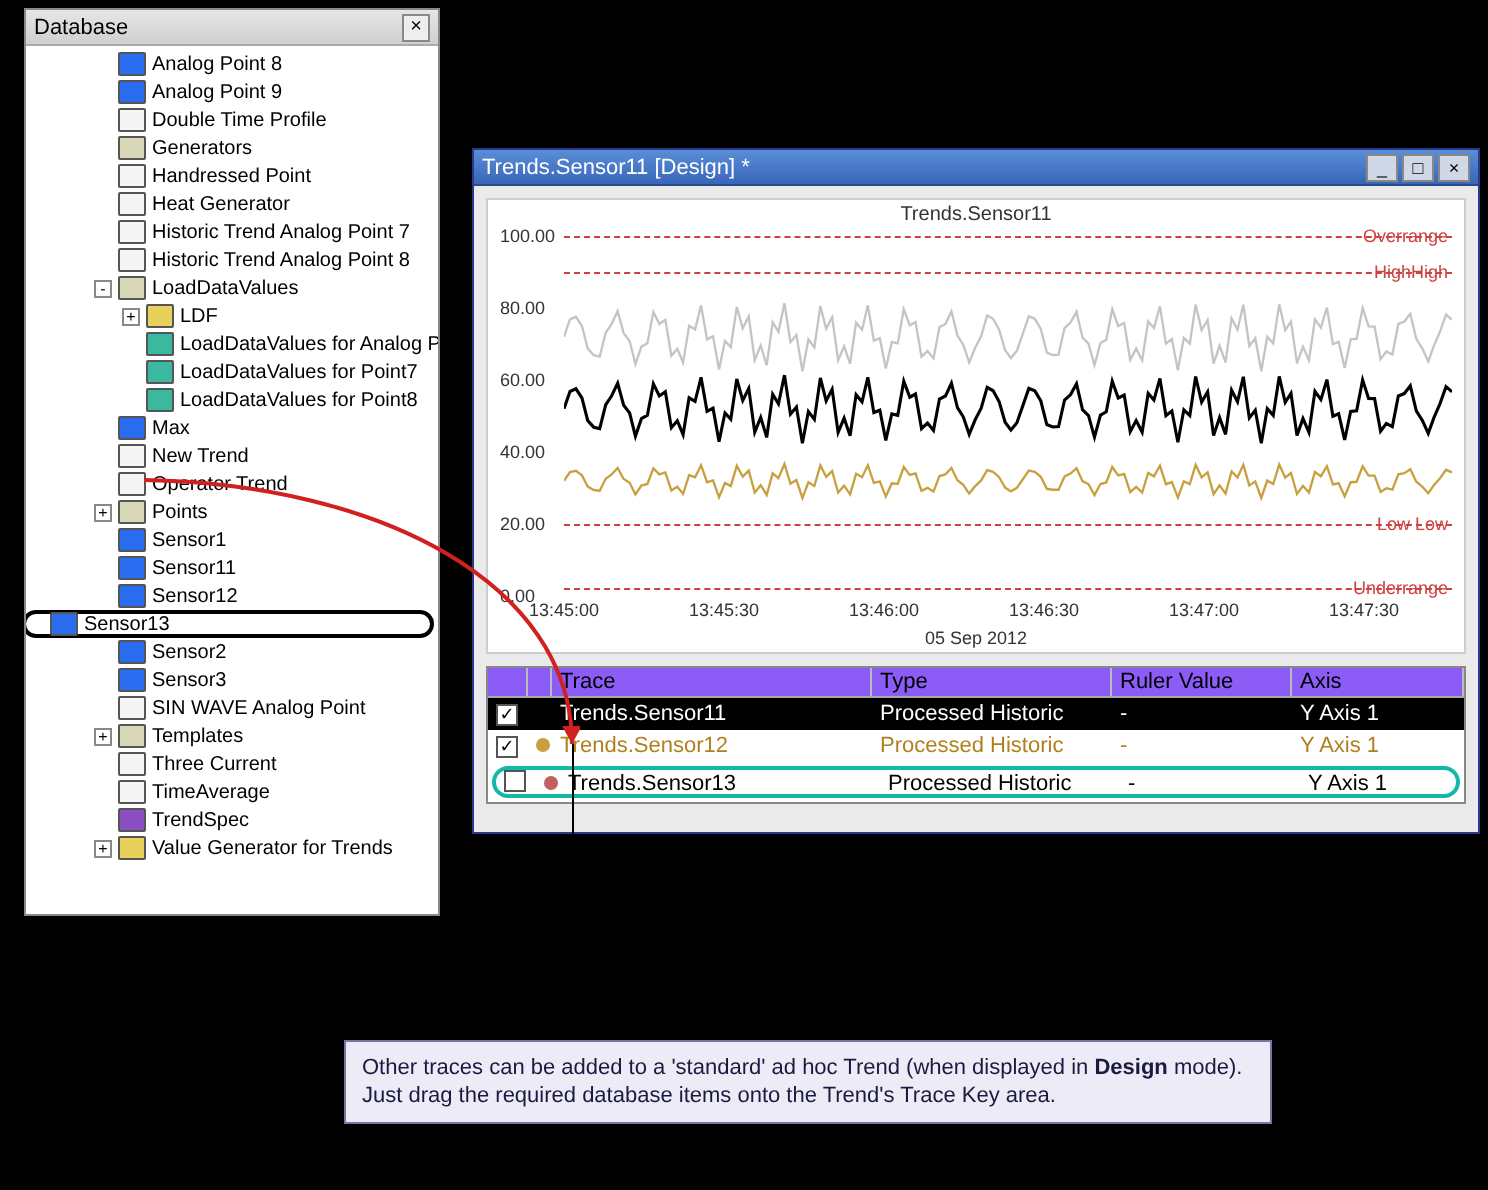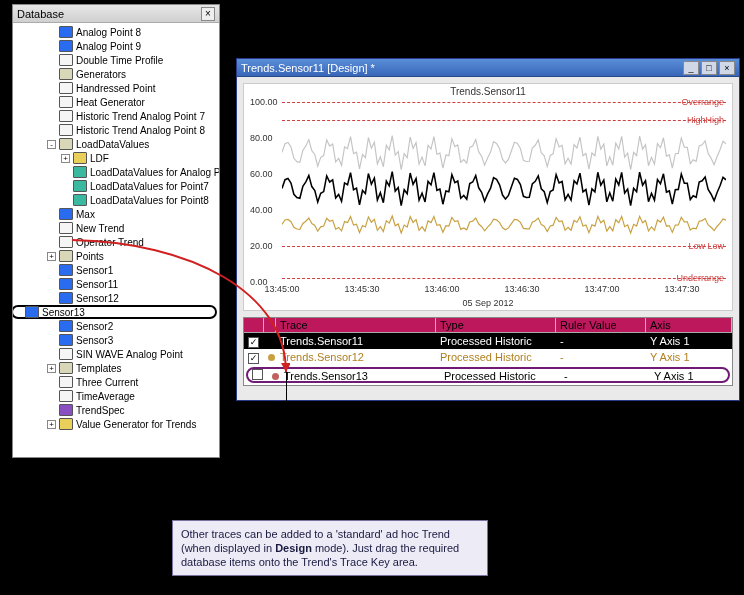--- a/index.html
+++ b/index.html
@@ -18,51 +18,51 @@
   .ico-blue   { background:#2a6cf0; }
   .ico-purple { background:#8a4fc0; }
   .ico-teal   { background:#3ab8a0; }
   .ico-yellow { background:#e8d05a; }
   .ico-pale   { background:#d8d8b8; }
   .ico-white  { background:#f5f5f5; }
   .node-label { font-size:10px; color:#000; }
   .sensor13 { border:2px solid #000; border-radius:10px; padding:0 6px 0 0; margin-left:-2px; }
 
   
-  .trend-win { position:absolute; left:236px; top:58px; width:504px; height:343px; border:1px solid #2a3a8a; background:#eaeaea; }
+  .trend-win { position:absolute; left:236px; top:74px; width:504px; height:343px; border:1px solid #2a3a8a; background:#eaeaea; }
   .trend-titlebar { height:18px; background:linear-gradient(#5a8ed8,#3866b8); color:#fff; display:flex; align-items:center; justify-content:space-between; padding:0 4px; border-bottom:1px solid #284a88; }
   .trend-titlebar .caps { display:flex; gap:2px; }
   .cap { width:16px; height:14px; background:#d0d8e8; border:1px solid #888; text-align:center; line-height:12px; font-size:9px; color:#000; }
 
   .plot { position:relative; margin:6px; height:228px; background:#fff; border:1px solid #ccc; }
   .plot-title { position:absolute; top:2px; left:0; right:0; text-align:center; font-size:10px; color:#333; }
   .plot-area { position:absolute; left:38px; right:6px; top:18px; bottom:28px; }
   .ytick { position:absolute; left:6px; font-size:9px; color:#333; transform:translateY(-50%); }
   .xtick { position:absolute; bottom:16px; font-size:9px; color:#333; transform:translateX(-50%); }
   .xdate { position:absolute; bottom:2px; left:0; right:0; text-align:center; font-size:9px; color:#333; }
   .limit-line { position:absolute; left:0; right:0; height:0; border-top:1px dashed #d04040; }
   .limit-label { position:absolute; right:2px; font-size:9px; color:#d04040; transform:translateY(-50%); }
 
   .tracekey { margin:0 6px 6px 6px; border:1px solid #888; background:#fff; font-size:10px; }
-  .tk-head { display:grid; grid-template-columns: 20px 12px 160px 120px 90px 1fr; background:#be185d; border-bottom:1px solid #aaa; }
+  .tk-head { display:grid; grid-template-columns: 20px 12px 160px 120px 90px 1fr; background:#8b5cf6; border-bottom:1px solid #aaa; }
   .tk-head div { padding:1px 4px; border-right:1px solid #bbb; }
   .tk-row { display:grid; grid-template-columns: 20px 12px 160px 120px 90px 1fr; align-items:center; height:16px; }
   .tk-row div { padding:0 4px; }
   .tk-row.sel { background:#000; color:#fff; }
   .tk-row.gold { color:#b08020; }
-  .tk-row.newdrop { border:2px solid #701a75; border-radius:10px; margin:2px 2px; }
+  .tk-row.newdrop { border:2px solid #14b8a6; border-radius:10px; margin:2px 2px; }
   .chk { width:11px; height:11px; border:1px solid #555; background:#fff; display:inline-block; color:#000; text-align:center; line-height:9px; font-size:9px; }
   .dot { width:7px; height:7px; border-radius:50%; display:inline-block; }
 
   
   .arrow-svg { position:absolute; left:40px; top:232px; width:250px; height:210px; pointer-events:none; }
   .drop-line { position:absolute; left:286px; top:372px; width:0; height:150px; border-left:1px solid #000; }
 
   
-  .tipbox { position:absolute; left:172px; top:520px; width:316px; background:#ecebf6; border:1px solid #7a72a0; padding:6px 8px; font-size:11px; color:#1a1a40; line-height:14px; }
+  .tipbox { position:absolute; left:172px; top:520px; width:464px; background:#ecebf6; border:1px solid #7a72a0; padding:6px 8px; font-size:11px; color:#1a1a40; line-height:14px; }
   .tipbox b { font-weight:bold; }
 
 </style>
 </head>
 <body>
 
 <div class="db-panel">
   <div class="db-titlebar">
     <span>Database</span>
     <div class="db-close">×</div>

